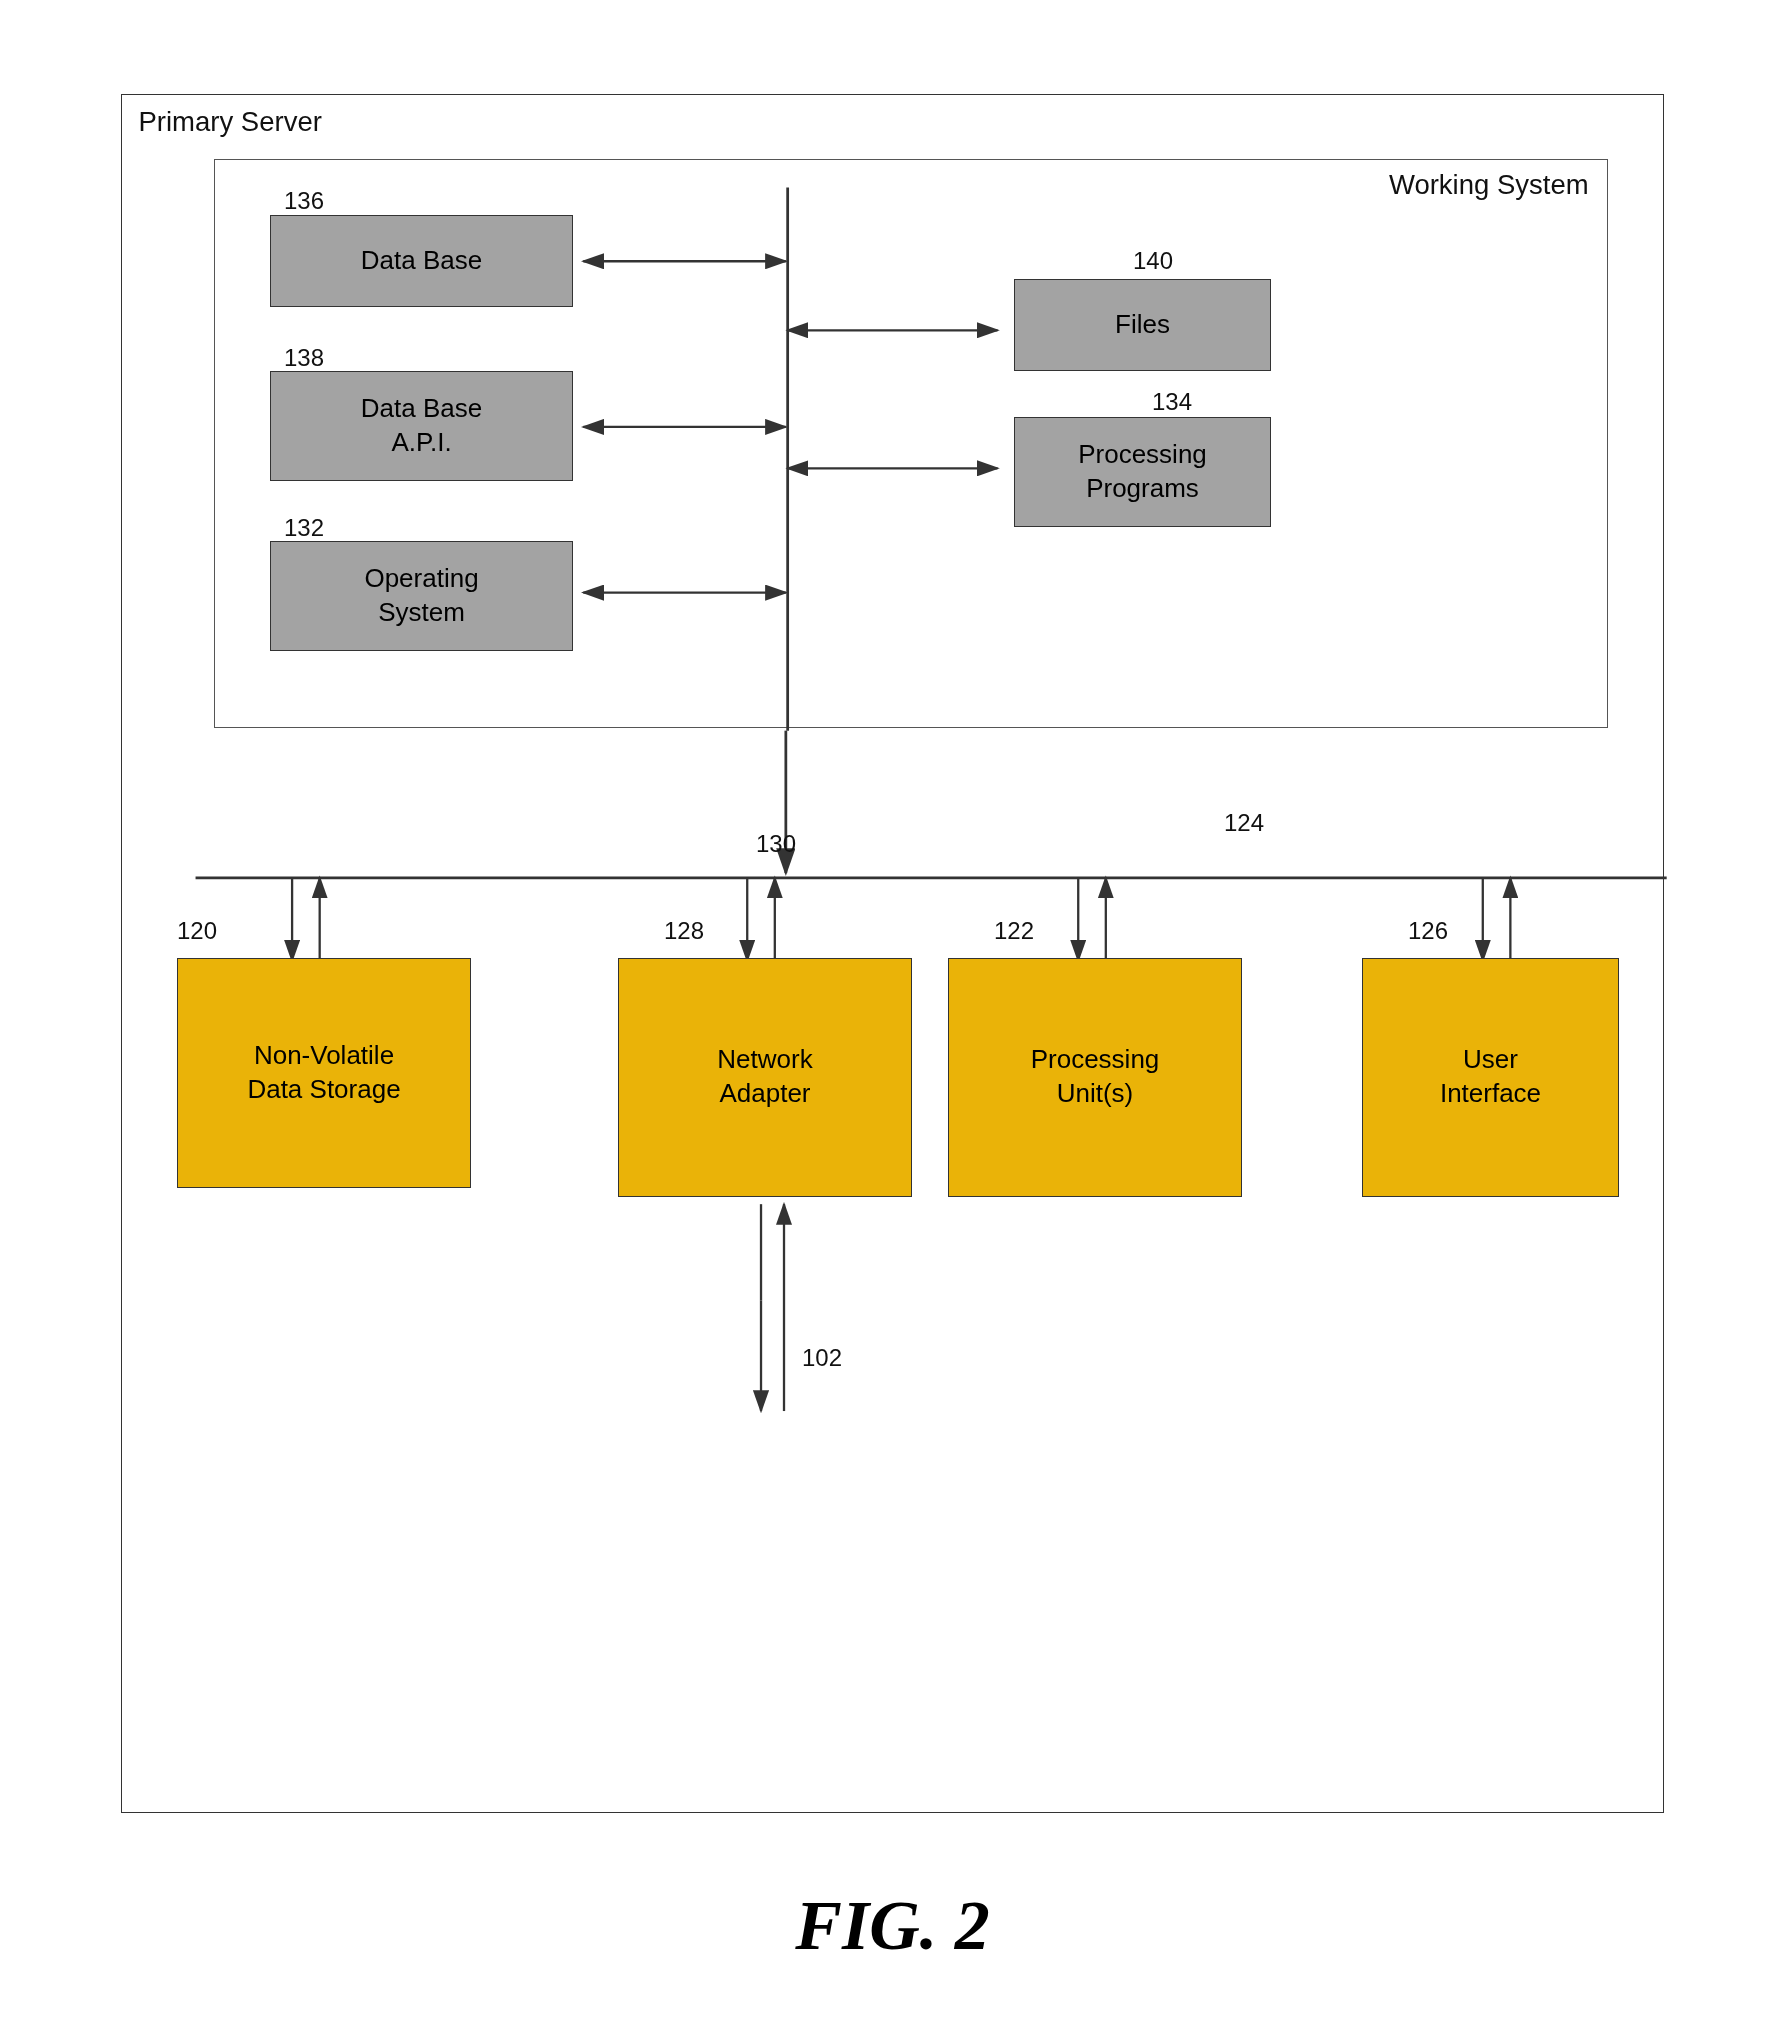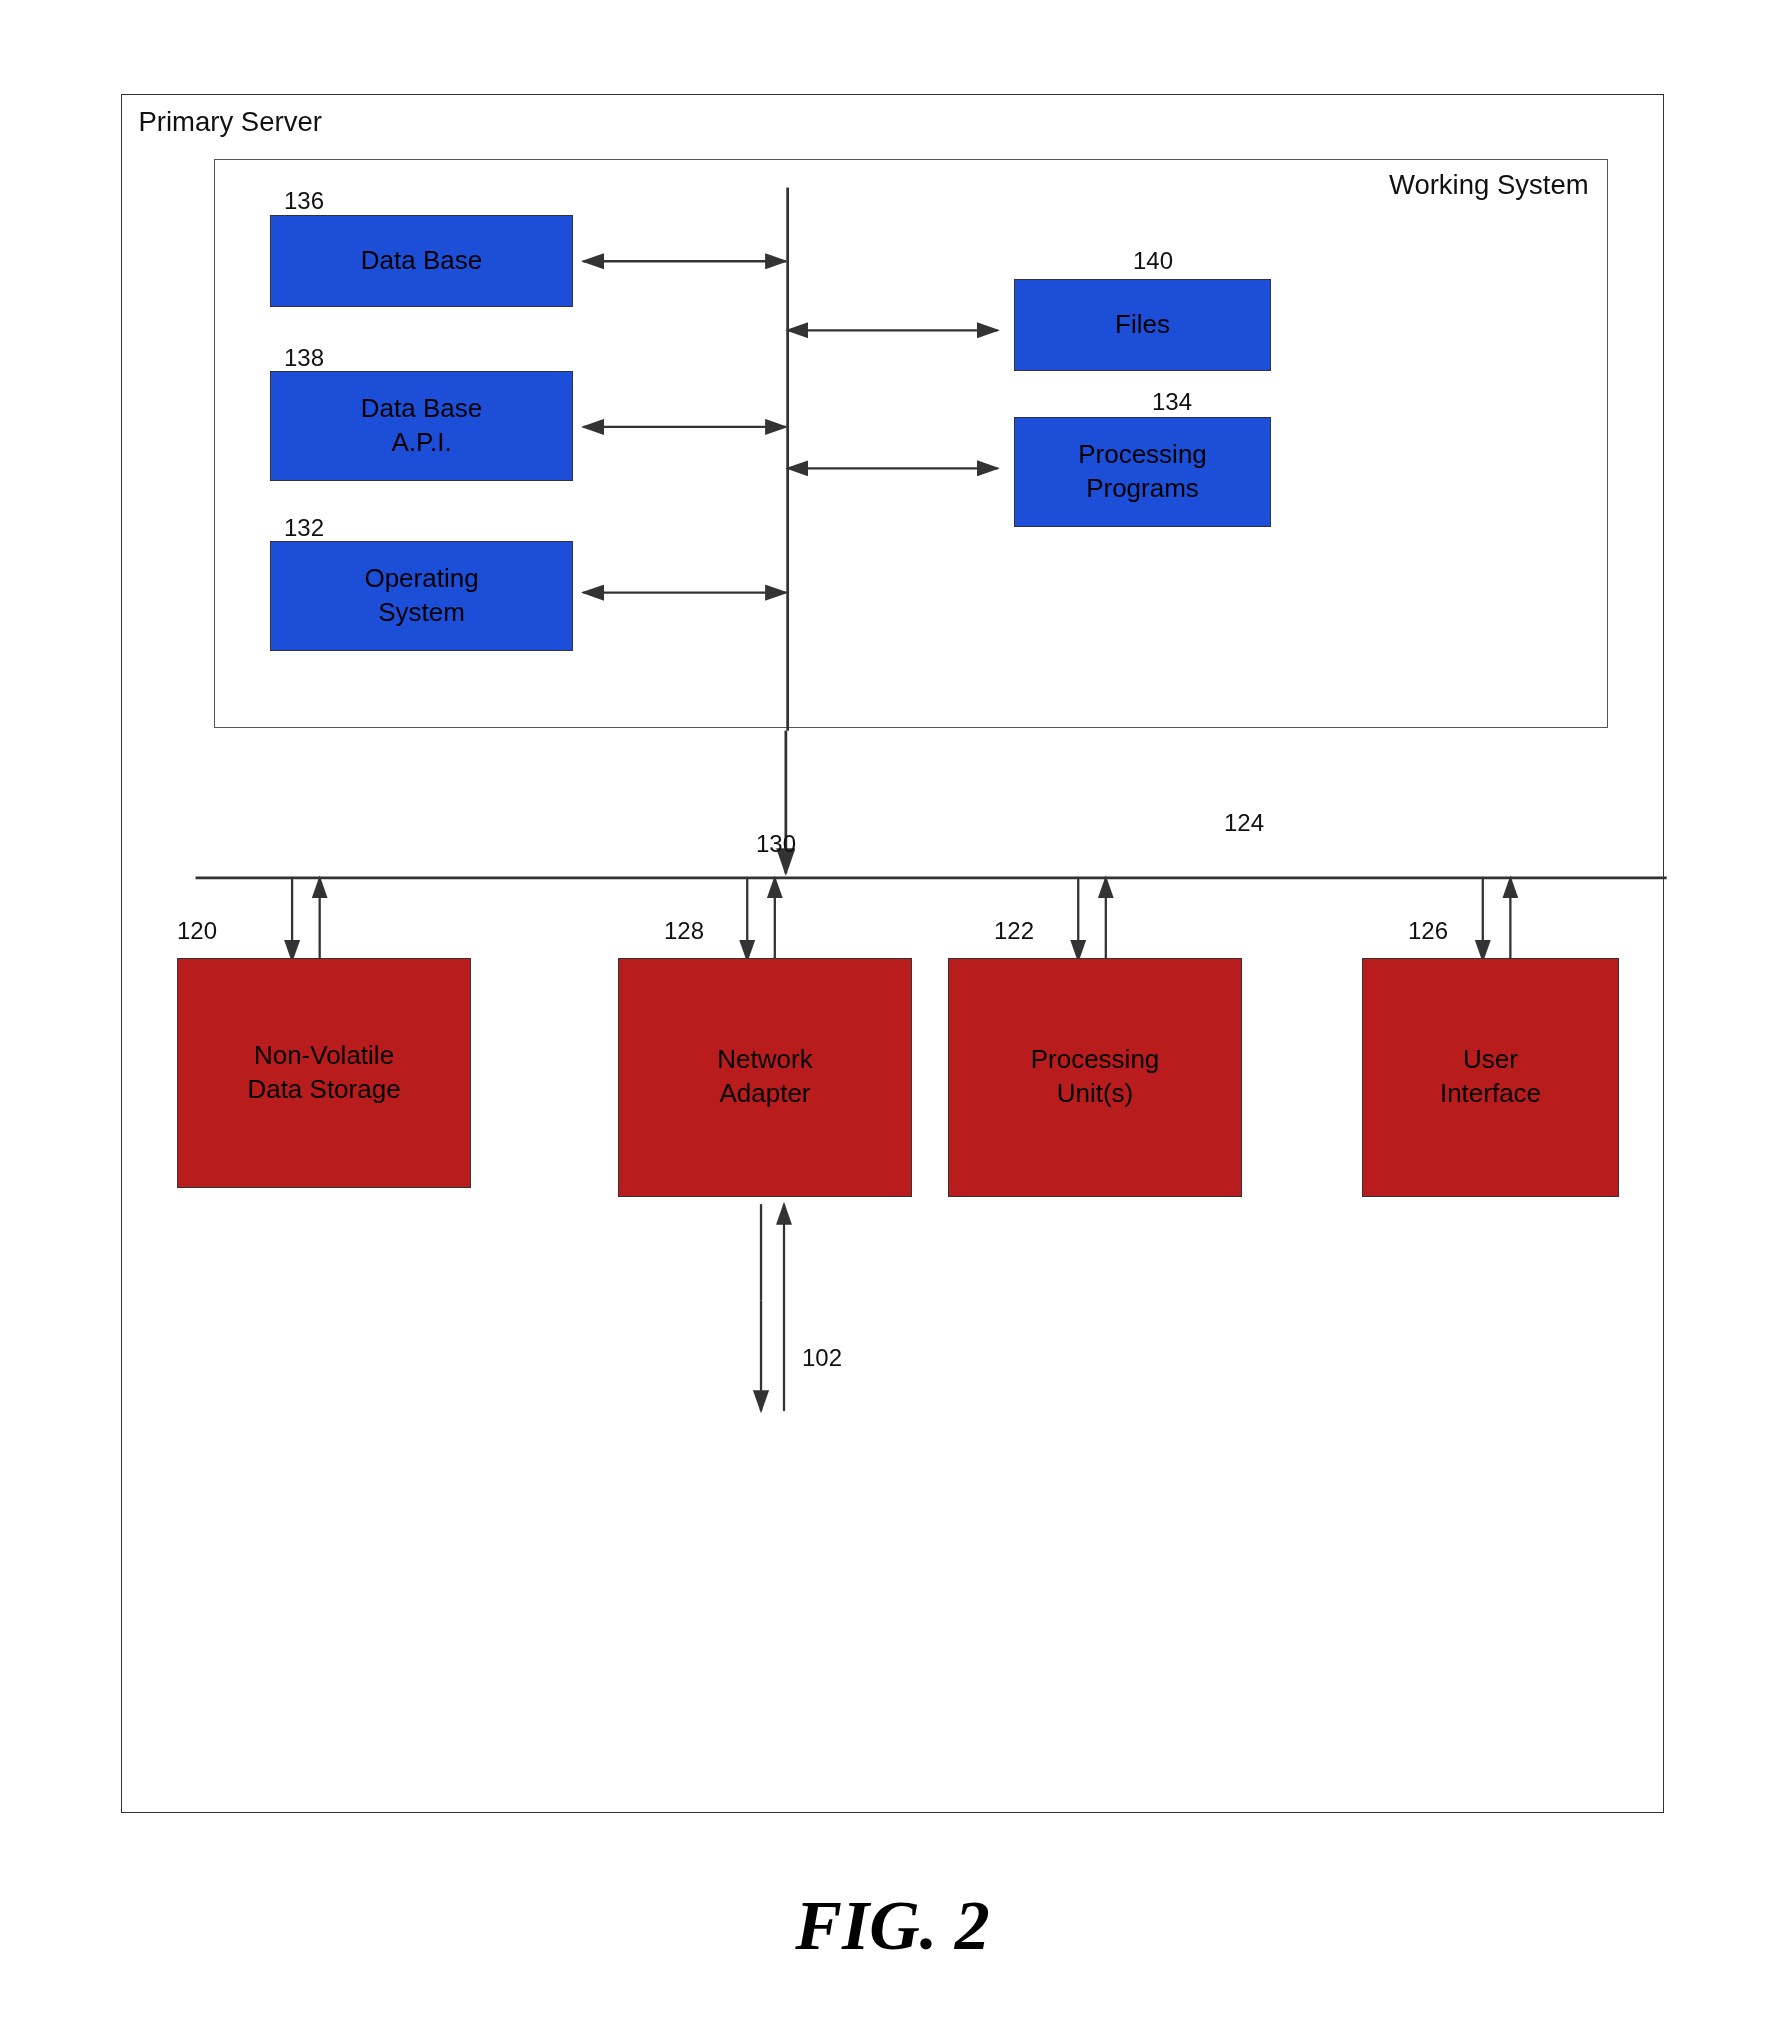--- a/index.html
+++ b/index.html
@@ -49,33 +49,33 @@
       position: absolute;
       top: 9.2px;
       right: 18.4px;
       font-size: 27.5px;
       color: #111;
     }
     
     .wm-component {
       position: absolute;
       border: 1.8px solid #333;
-      background: #1d4ed8;
+      background: #a3a3a3;
       display: flex;
       align-items: center;
       justify-content: center;
       text-align: center;
       font-size: 26px;
       line-height: 1.3;
     }
     
     .bottom-component {
       position: absolute;
       border: 1.8px solid #333;
-      background: #b91c1c;
+      background: #eab308;
       display: flex;
       align-items: center;
       justify-content: center;
       text-align: center;
       font-size: 26px;
       line-height: 1.3;
     }
     
     .ref-label {
       position: absolute;

